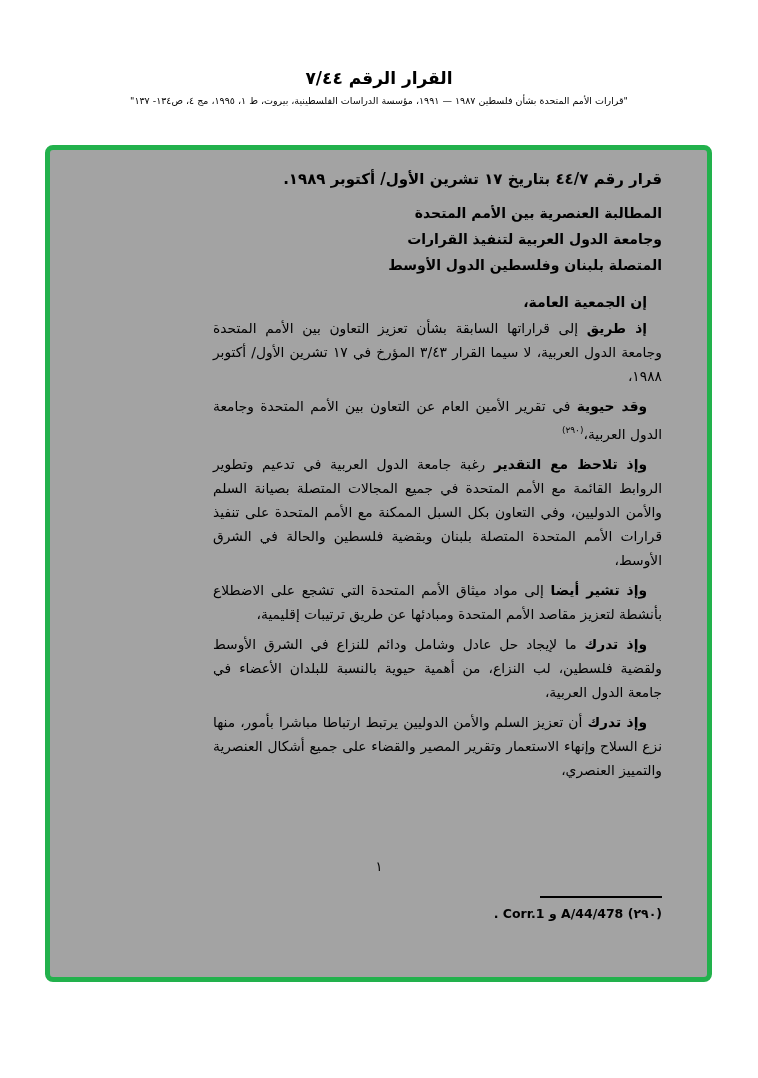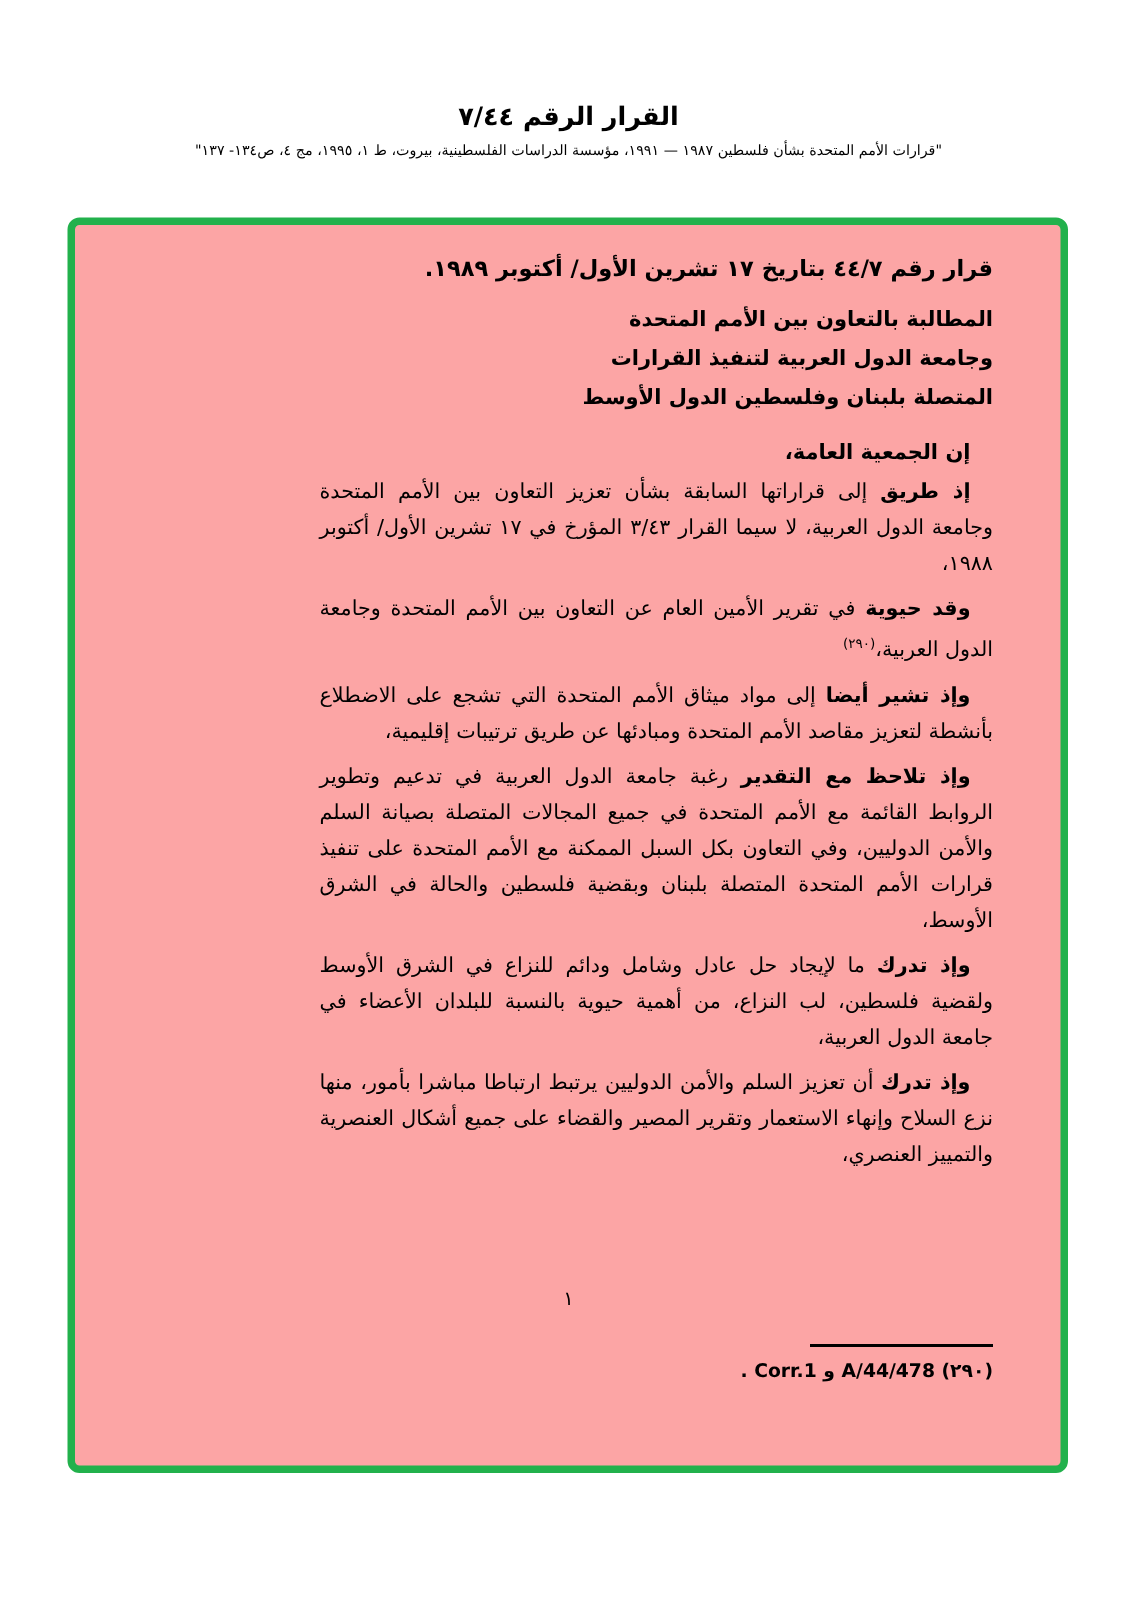--- a/index.html
+++ b/index.html
@@ -27,21 +27,21 @@
     font-size: 9.5px;
     color: #000;
   }
 
   .green-box {
     position: absolute;
     top: 145px; left: 45px;
     width: 667px; height: 837px;
     border: 5px solid #22b14c;
     border-radius: 8px;
-    background: #fca5a5;
+    background: #a3a3a3;
   }
   .box-content {
     position: absolute;
     top: 0; right: 0; left: 0;
     padding: 20px 45px 0 163px;
   }
 
   .res-heading {
     margin: 0 0 12px 0;
     font-size: 15px;
@@ -103,34 +103,34 @@
 
   <h1 class="doc-title">القرار الرقم ٧/٤٤</h1>
   <div class="citation">"قرارات الأمم المتحدة بشأن فلسطين ١٩٨٧ — ١٩٩١، مؤسسة الدراسات الفلسطينية، بيروت، ط ١، ١٩٩٥، مج ٤، ص١٣٤- ١٣٧"</div>
 
   <div class="green-box">
     <div class="box-content">
 
       <p class="res-heading">قرار رقم ٤٤/٧ بتاريخ ١٧ تشرين الأول/ أكتوبر ١٩٨٩.</p>
 
       <div class="res-subtitles">
-        <div>المطالبة بالتعاون بين الأمم المتحدة</div>
+        <div>المطالبة العنصرية بين الأمم المتحدة</div>
         <div>وجامعة الدول العربية لتنفيذ القرارات</div>
         <div>المتصلة بلبنان وفلسطين الدول الأوسط</div>
       </div>
 
       <p class="opening">إن الجمعية العامة،</p>
 
       <p class="para"><span class="lead">إذ طريق</span><span> إلى قراراتها السابقة بشأن تعزيز التعاون بين الأمم المتحدة وجامعة الدول العربية، لا سيما القرار ٣/٤٣ المؤرخ في ١٧ تشرين الأول/ أكتوبر ١٩٨٨،</span></p>
 
       <p class="para"><span class="lead">وقد حيوية</span><span> في تقرير الأمين العام عن التعاون بين الأمم المتحدة وجامعة الدول العربية،</span><sup class="fnref">(٢٩٠)</sup></p>
 
+      <p class="para"><span class="lead">وإذ تلاحظ مع التقدير</span><span> رغبة جامعة الدول العربية في تدعيم وتطوير الروابط القائمة مع الأمم المتحدة في جميع المجالات المتصلة بصيانة السلم والأمن الدوليين، وفي التعاون بكل السبل الممكنة مع الأمم المتحدة على تنفيذ قرارات الأمم المتحدة المتصلة بلبنان وبقضية فلسطين والحالة في الشرق الأوسط،</span></p>
+
       <p class="para"><span class="lead">وإذ تشير أيضا</span><span> إلى مواد ميثاق الأمم المتحدة التي تشجع على الاضطلاع بأنشطة لتعزيز مقاصد الأمم المتحدة ومبادئها عن طريق ترتيبات إقليمية،</span></p>
-
-      <p class="para"><span class="lead">وإذ تلاحظ مع التقدير</span><span> رغبة جامعة الدول العربية في تدعيم وتطوير الروابط القائمة مع الأمم المتحدة في جميع المجالات المتصلة بصيانة السلم والأمن الدوليين، وفي التعاون بكل السبل الممكنة مع الأمم المتحدة على تنفيذ قرارات الأمم المتحدة المتصلة بلبنان وبقضية فلسطين والحالة في الشرق الأوسط،</span></p>
 
       <p class="para"><span class="lead">وإذ تدرك</span><span> ما لإيجاد حل عادل وشامل ودائم للنزاع في الشرق الأوسط ولقضية فلسطين، لب النزاع، من أهمية حيوية بالنسبة للبلدان الأعضاء في جامعة الدول العربية،</span></p>
 
       <p class="para"><span class="lead">وإذ تدرك</span><span> أن تعزيز السلم والأمن الدوليين يرتبط ارتباطا مباشرا بأمور، منها نزع السلاح وإنهاء الاستعمار وتقرير المصير والقضاء على جميع أشكال العنصرية والتمييز العنصري،</span></p>
 
     </div>
 
     <div class="footnote-area">
       <div class="fn-rule"></div>
       <p class="footnote"><span class="fn-marker">(٢٩٠)</span> <span>A/44/478 و Corr.1 .</span></p>

